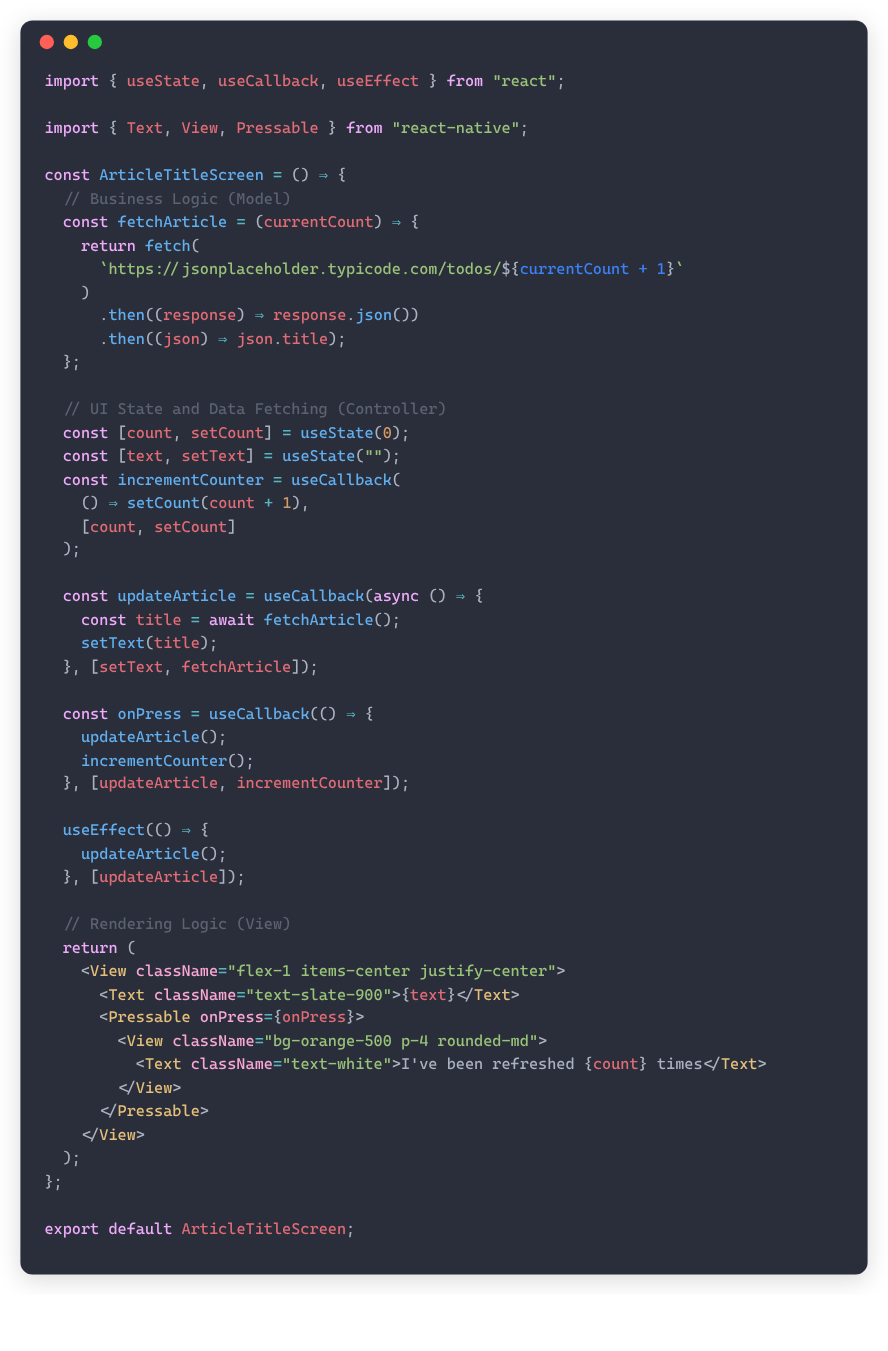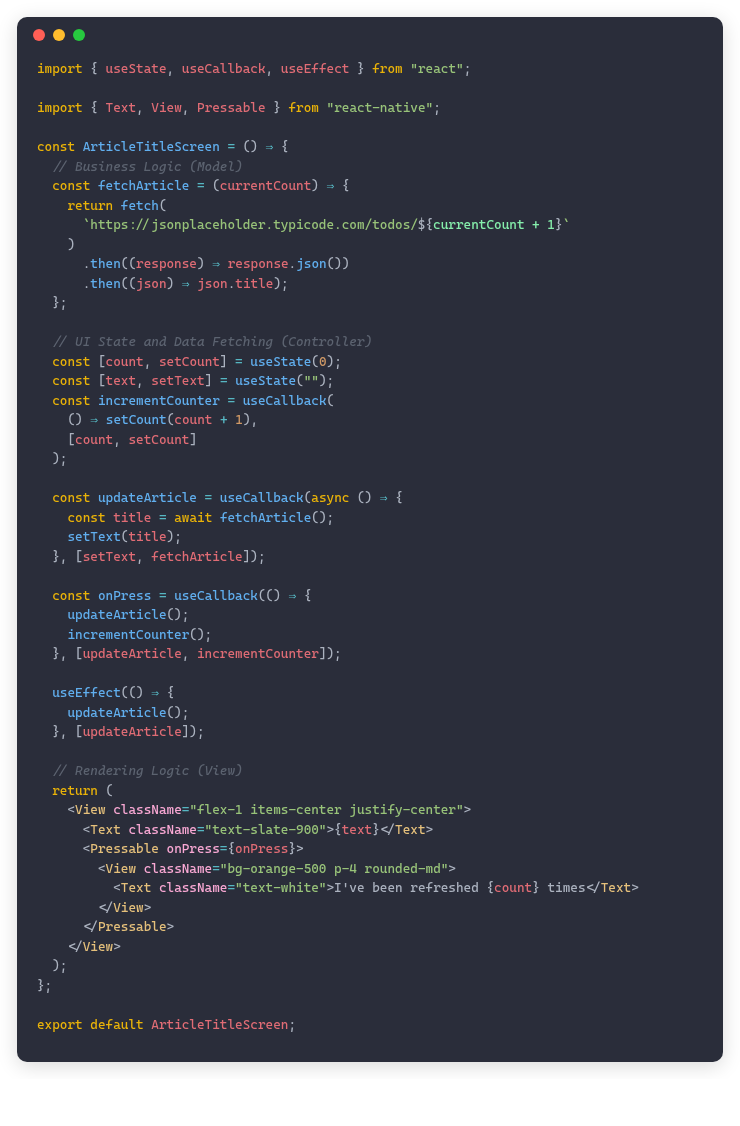--- a/index.html
+++ b/index.html
@@ -34,33 +34,33 @@
   .dot.yellow { background: #ffbd2e; }
   .dot.green { background: #27c93f; }
   .code-area {
     padding: 6px 20px 28px 20px;
     font-size: 13px;
     line-height: 19.5px;
     color: #c8ccd4;
     white-space: pre;
     overflow-x: auto;
   }
-  .kw { color: #eab308; }
+  .kw { color: #f0abfc; }
   .fn { color: #61afef; }
   .var { color: #e06c75; }
   .prop { color: #e06c75; }
   .str { color: #98c379; }
   .num { color: #d19a66; }
-  .cm { color: #5c6370; font-style: italic; }
+  .cm { color: #5c6370; }
   .op { color: #56b6c2; }
   .p { color: #abb2bf; }
   .w { color: #abb2bf; }
   .tag { color: #e5c07b; }
   .attr { color: #f9a8d4; }
-  .tmpl { color: #86efac; }
+  .tmpl { color: #3b82f6; }
 </style>
 </head>
 <body>
 
 <div class="window">
   <div class="titlebar">
     <div class="dot red"></div>
     <div class="dot yellow"></div>
     <div class="dot green"></div>
   </div>

